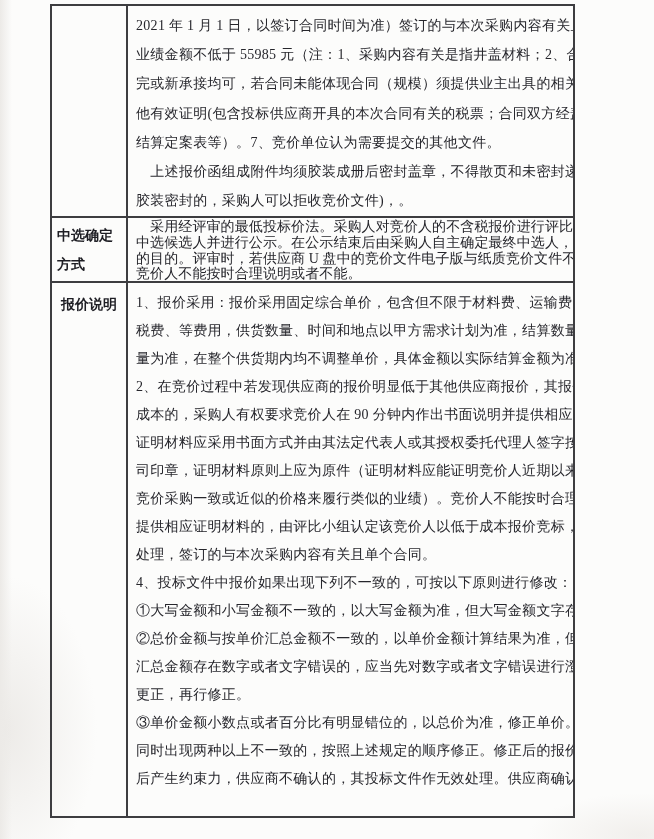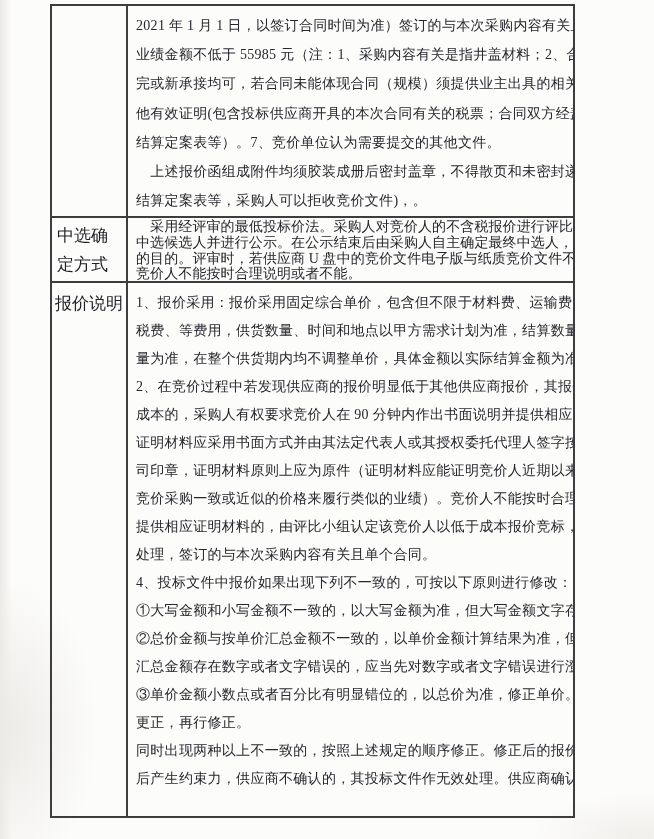--- a/index.html
+++ b/index.html
@@ -28,21 +28,21 @@
   }
   .trow{display:flex;box-sizing:border-box;overflow:hidden;}
   .trow.r2,.trow.r3{border-top:2px solid var(--table_border);}
   .r1{height:210px;}
   .r2{height:65px;}
   .r3{flex:1;}
   .lcell{
     width:76px;flex:0 0 76px;box-sizing:border-box;
     border-right:2px solid var(--table_border);
     font-family:"Liberation Sans","DejaVu Sans",sans-serif;
-    font-weight:normal;font-size:17px;color:var(--label_text);
+    font-weight:bold;font-size:14px;color:var(--label_text);
     overflow:hidden;
   }
   .label-left{padding:3px 2px 0 5px;line-height:29px;word-break:break-all;text-align:left;}
   .label-center{padding-top:7px;text-align:center;line-height:28px;}
   .ccell{
     flex:1;box-sizing:border-box;padding:0 6px 0 8px;
     font-size:14px;color:var(--body_text);letter-spacing:0.3px;
     overflow:hidden;
   }
   .r1 .ccell{padding-top:5px;}
@@ -61,21 +61,21 @@
 
     <div class="trow r1">
       <div class="lcell"></div>
       <div class="ccell lines lh1">
           <div class="tl">2021 年 1 月 1 日，以签订合同时间为准）签订的与本次采购内容有关且单个合同</div>
           <div class="tl">业绩金额不低于 55985 元（注：1、采购内容有关是指井盖材料；2、合同为在建、已</div>
           <div class="tl">完或新承接均可，若合同未能体现合同（规模）须提供业主出具的相关证明材料或其</div>
           <div class="tl">他有效证明(包含投标供应商开具的本次合同有关的税票；合同双方经盖章的结算单、</div>
           <div class="tl">结算定案表等）。7、竞价单位认为需要提交的其他文件。</div>
           <div class="tl">　上述报价函组成附件均须胶装成册后密封盖章，不得散页和未密封递交，未按要求</div>
-          <div class="tl">结算定案表等，采购人可以拒收竞价文件)，。</div>
+          <div class="tl">胶装密封的，采购人可以拒收竞价文件)，。</div>
         </div>
     </div>
 
     <div class="trow r2">
       <div class="lcell label-left">中选确定方式</div>
       <div class="ccell lines lh2">
           <div class="tl">　采用经评审的最低投标价法。采购人对竞价人的不含税报价进行评比，确定前三名</div>
           <div class="tl">中选候选人并进行公示。在公示结束后由采购人自主确定最终中选人，达到优质采购</div>
           <div class="tl">的目的。评审时，若供应商 U 盘中的竞价文件电子版与纸质竞价文件不一致时，按照</div>
           <div class="tl">竞价人不能按时合理说明或者不能。</div>
@@ -92,21 +92,21 @@
           <div class="tl">成本的，采购人有权要求竞价人在 90 分钟内作出书面说明并提供相应的证明材料，</div>
           <div class="tl">证明材料应采用书面方式并由其法定代表人或其授权委托代理人签字按手印或盖公</div>
           <div class="tl">司印章，证明材料原则上应为原件（证明材料应能证明竞价人近期以来，曾以与本次</div>
           <div class="tl">竞价采购一致或近似的价格来履行类似的业绩）。竞价人不能按时合理说明或者不能</div>
           <div class="tl">提供相应证明材料的，由评比小组认定该竞价人以低于成本报价竞标，其报价作无效</div>
           <div class="tl">处理，签订的与本次采购内容有关且单个合同。</div>
           <div class="tl">4、投标文件中报价如果出现下列不一致的，可按以下原则进行修改：</div>
           <div class="tl">①大写金额和小写金额不一致的，以大写金额为准，但大写金额文字存在错误的，应</div>
           <div class="tl">②总价金额与按单价汇总金额不一致的，以单价金额计算结果为准，但单价或者单价</div>
           <div class="tl">汇总金额存在数字或者文字错误的，应当先对数字或者文字错误进行澄清、说明或者</div>
+          <div class="tl">更正，再行修正。</div>
           <div class="tl">③单价金额小数点或者百分比有明显错位的，以总价为准，修正单价。</div>
-          <div class="tl">更正，再行修正。</div>
           <div class="tl">同时出现两种以上不一致的，按照上述规定的顺序修正。修正后的报价经供应商确认</div>
           <div class="tl">后产生约束力，供应商不确认的，其投标文件作无效处理。供应商确认采取书面且加</div>
         </div>
     </div>
 
   </div>
 </div>
 
 </body></html>

